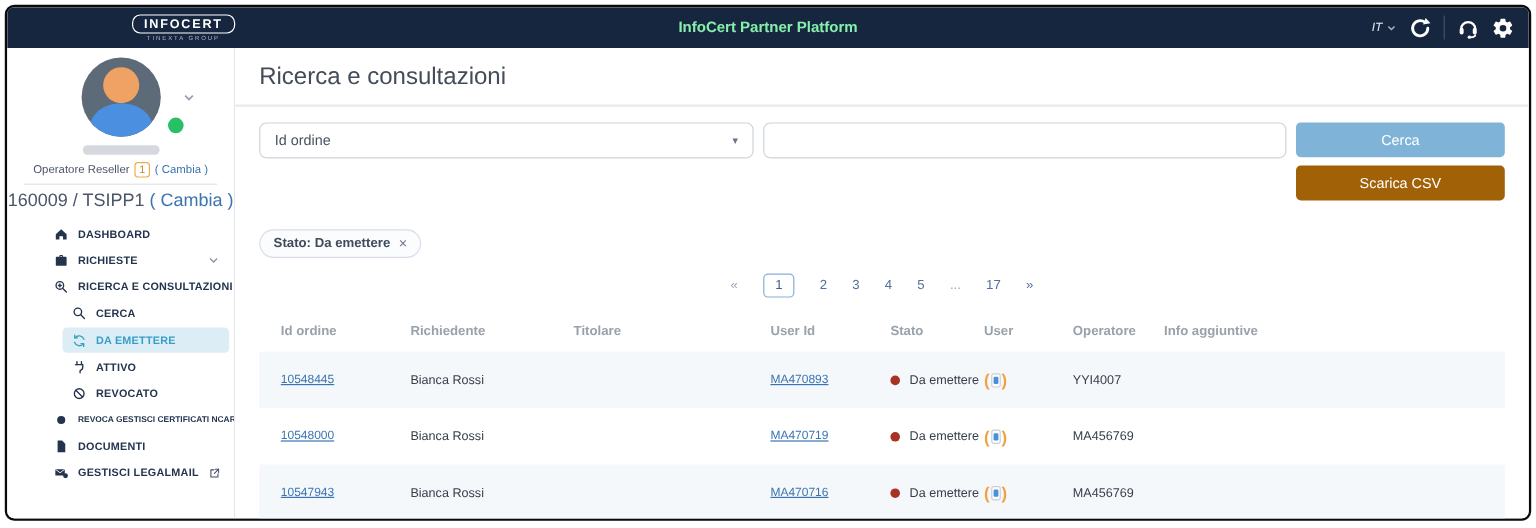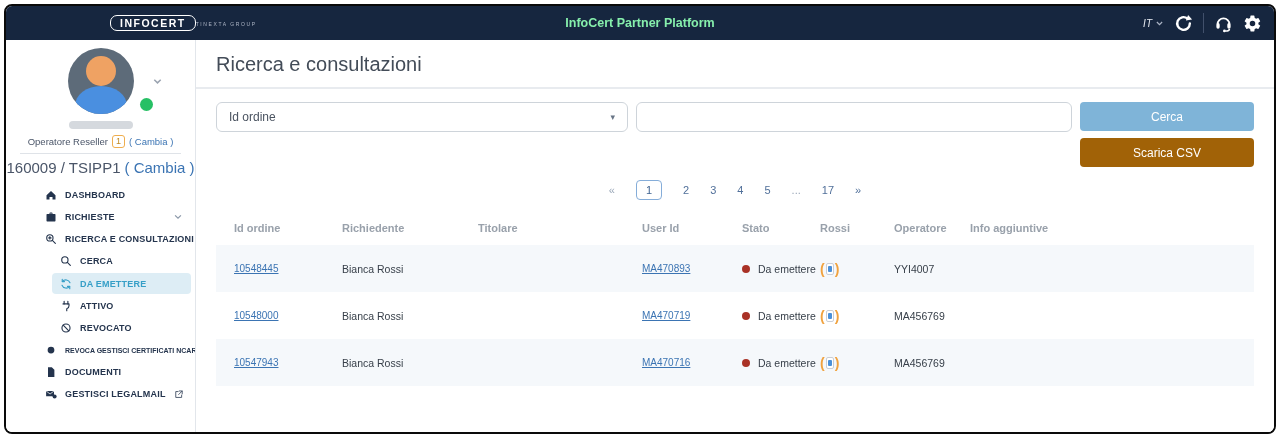--- a/index.html
+++ b/index.html
@@ -3,21 +3,21 @@
 <meta charset="utf-8">
 <style>
   * { box-sizing: border-box; margin: 0; padding: 0; }
   html,body { width:1280px; height:440px; background:#fff; font-family:"Liberation Sans", sans-serif; }
   .frame { margin:4px; height:430px; border:2px solid #0a0a0a; border-radius:8px; overflow:hidden;
            display:flex; flex-direction:column; background:#fff; }
 
   
   .hdr { height:34px; background:#16263f; display:flex; align-items:center; position:relative;
          padding:0 12px; flex:0 0 34px; }
-  .logo { margin-left:92px; display:flex; flex-direction:row; align-items:center; }
+  .logo { margin-left:92px; display:flex; flex-direction:column; align-items:center; }
   .logo-box { border:1.5px solid #fff; border-radius:7px; padding:1px 9px; color:#fff;
               font-size:10.5px; font-weight:700; letter-spacing:1.5px; }
   .logo-sub { color:#aeb6c6; font-size:5px; letter-spacing:1.6px; margin-top:1px; }
   .hdr-title { position:absolute; left:50%; transform:translateX(-50%); color:#86efac;
                font-size:12.5px; font-weight:700; }
   .hdr-right { margin-left:auto; display:flex; align-items:center; gap:10px; color:#fff; }
   .lang { display:flex; align-items:center; gap:3px; font-size:10px; color:#e8ebf2; cursor:pointer;font-style:italic; }
   .lang .chev { width:9px; height:9px; color:#aab3c4; }
   .hicon { width:19px; height:19px; display:block; cursor:pointer; }
   .hdr-sep { width:1px; height:20px; background:#41506b; }
@@ -259,41 +259,47 @@
             <span class="caret">▾</span>
           </div>
           <input class="query" type="text" value="" style="">
         </div>
         <div class="btn-col">
           <button class="btn btn-cerca">Cerca</button>
           <button class="btn btn-csv">Scarica CSV</button>
         </div>
       </div>
 
+      <div>
+        <span class="chip">
+          <span>Stato: Da emettere</span>
+          <span class="chip-x">×</span>
+        </span>
+      </div>
 
       <div class="pager">
         <span class="dim">«</span>
         <span class="pg-num pg-active">1</span>
         <span class="pg-num">2</span>
         <span class="pg-num">3</span>
         <span class="pg-num">4</span>
         <span class="pg-num">5</span>
         <span class="dim">...</span>
         <span class="pg-num">17</span>
         <span class="pg-num">»</span>
       </div>
 
       <div class="tbl">
         <div class="tgrid thead">
           <span>Id ordine</span>
           <span>Richiedente</span>
           <span>Titolare</span>
           <span>User Id</span>
           <span>Stato</span>
-          <span>Rossi</span>
+          <span>User</span>
           <span>Operatore</span>
           <span>Info aggiuntive</span>
         </div>
 
         <div class="tgrid trow stripe">
           <a class="cell-link">10548445</a>
           <span class="cell-txt">Bianca Rossi</span>
           <span class="cell-txt"></span>
           <a class="cell-link">MA470893</a>
           <span class="stato">

